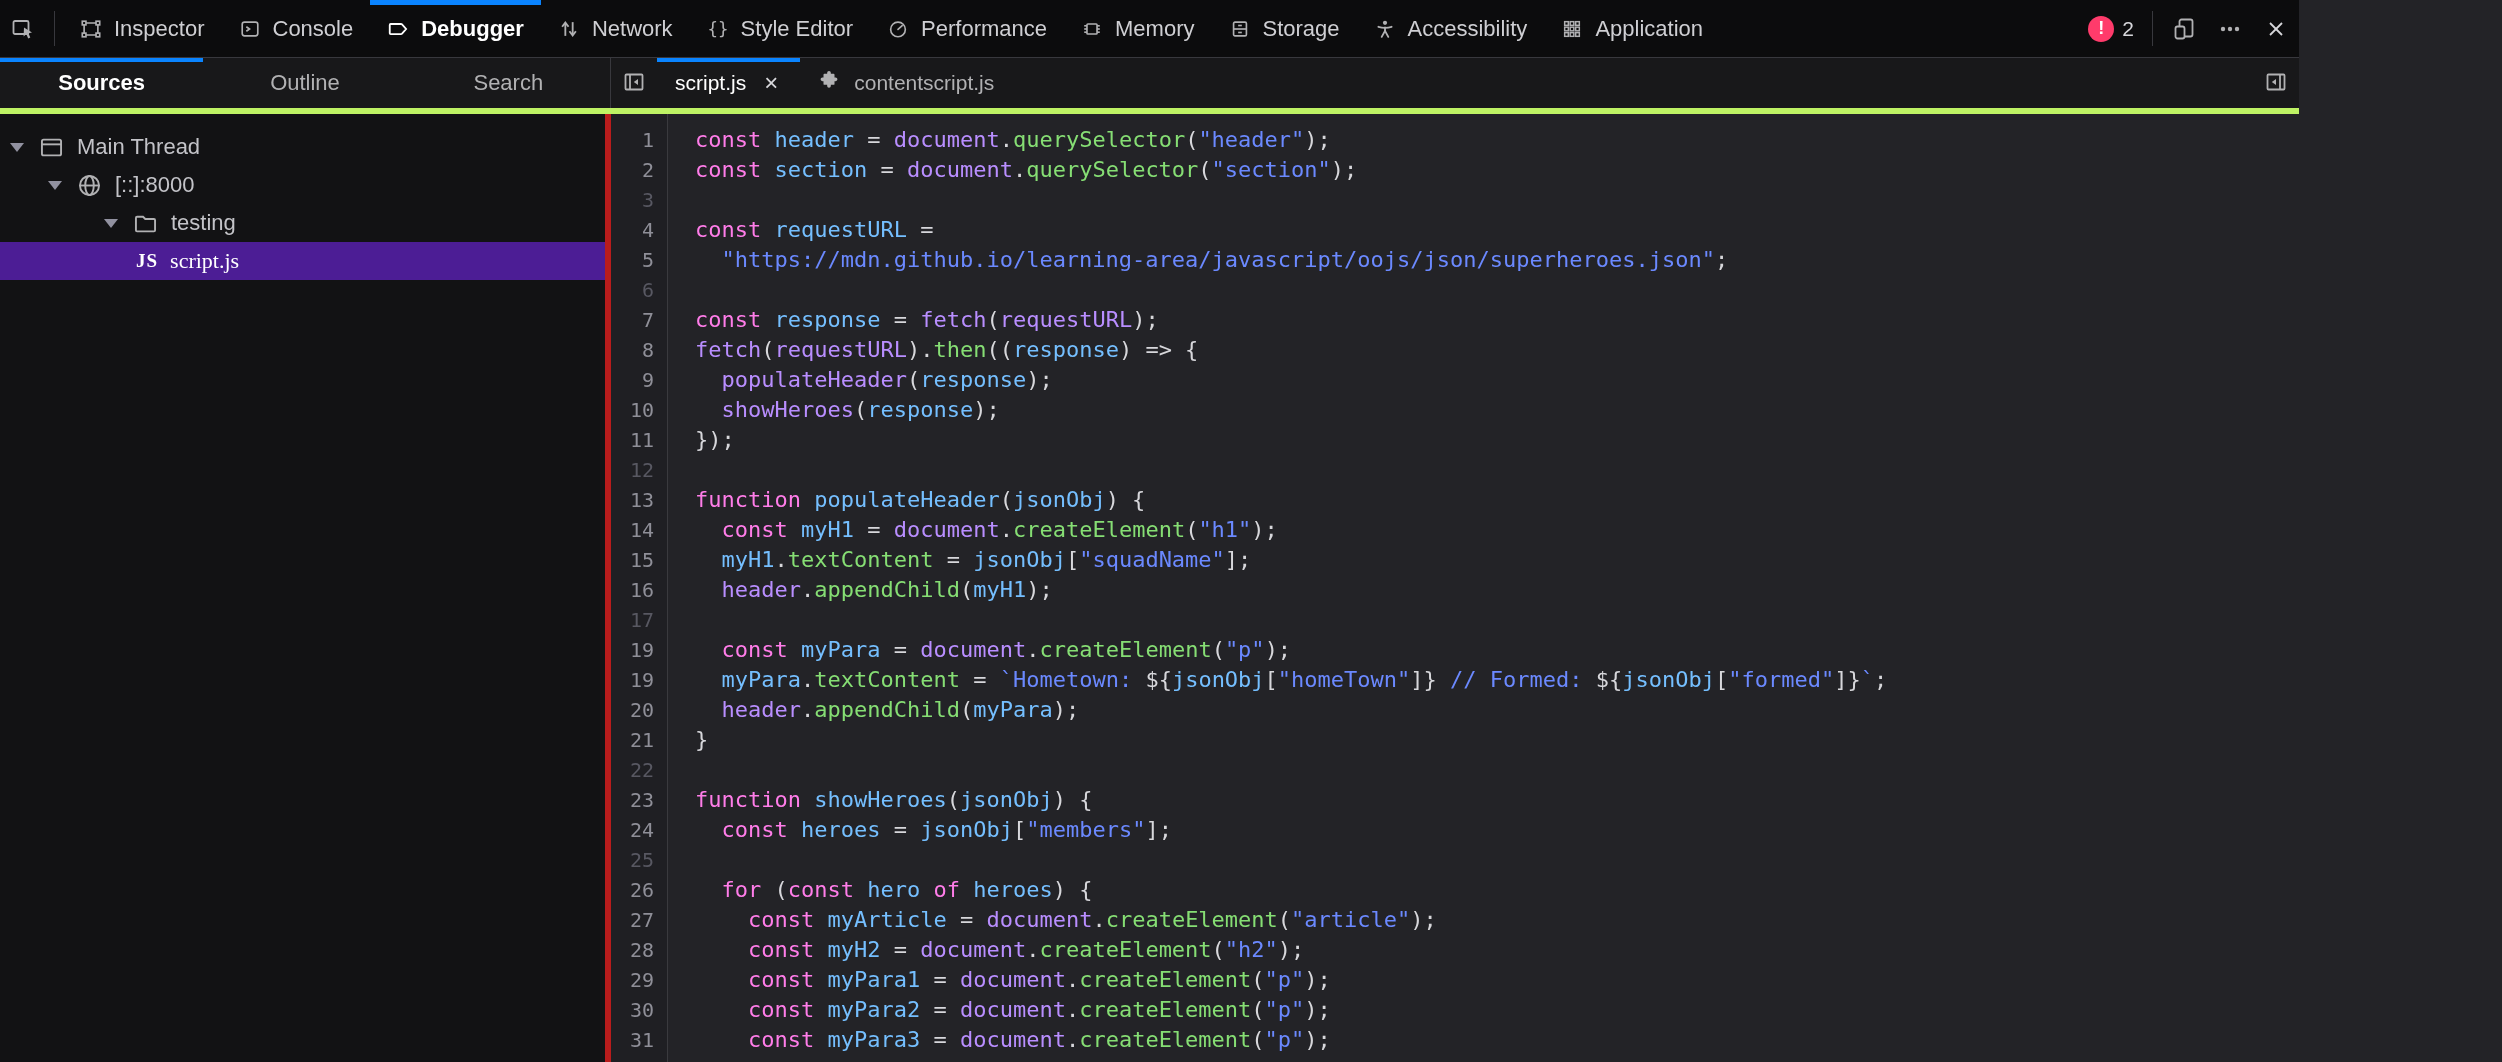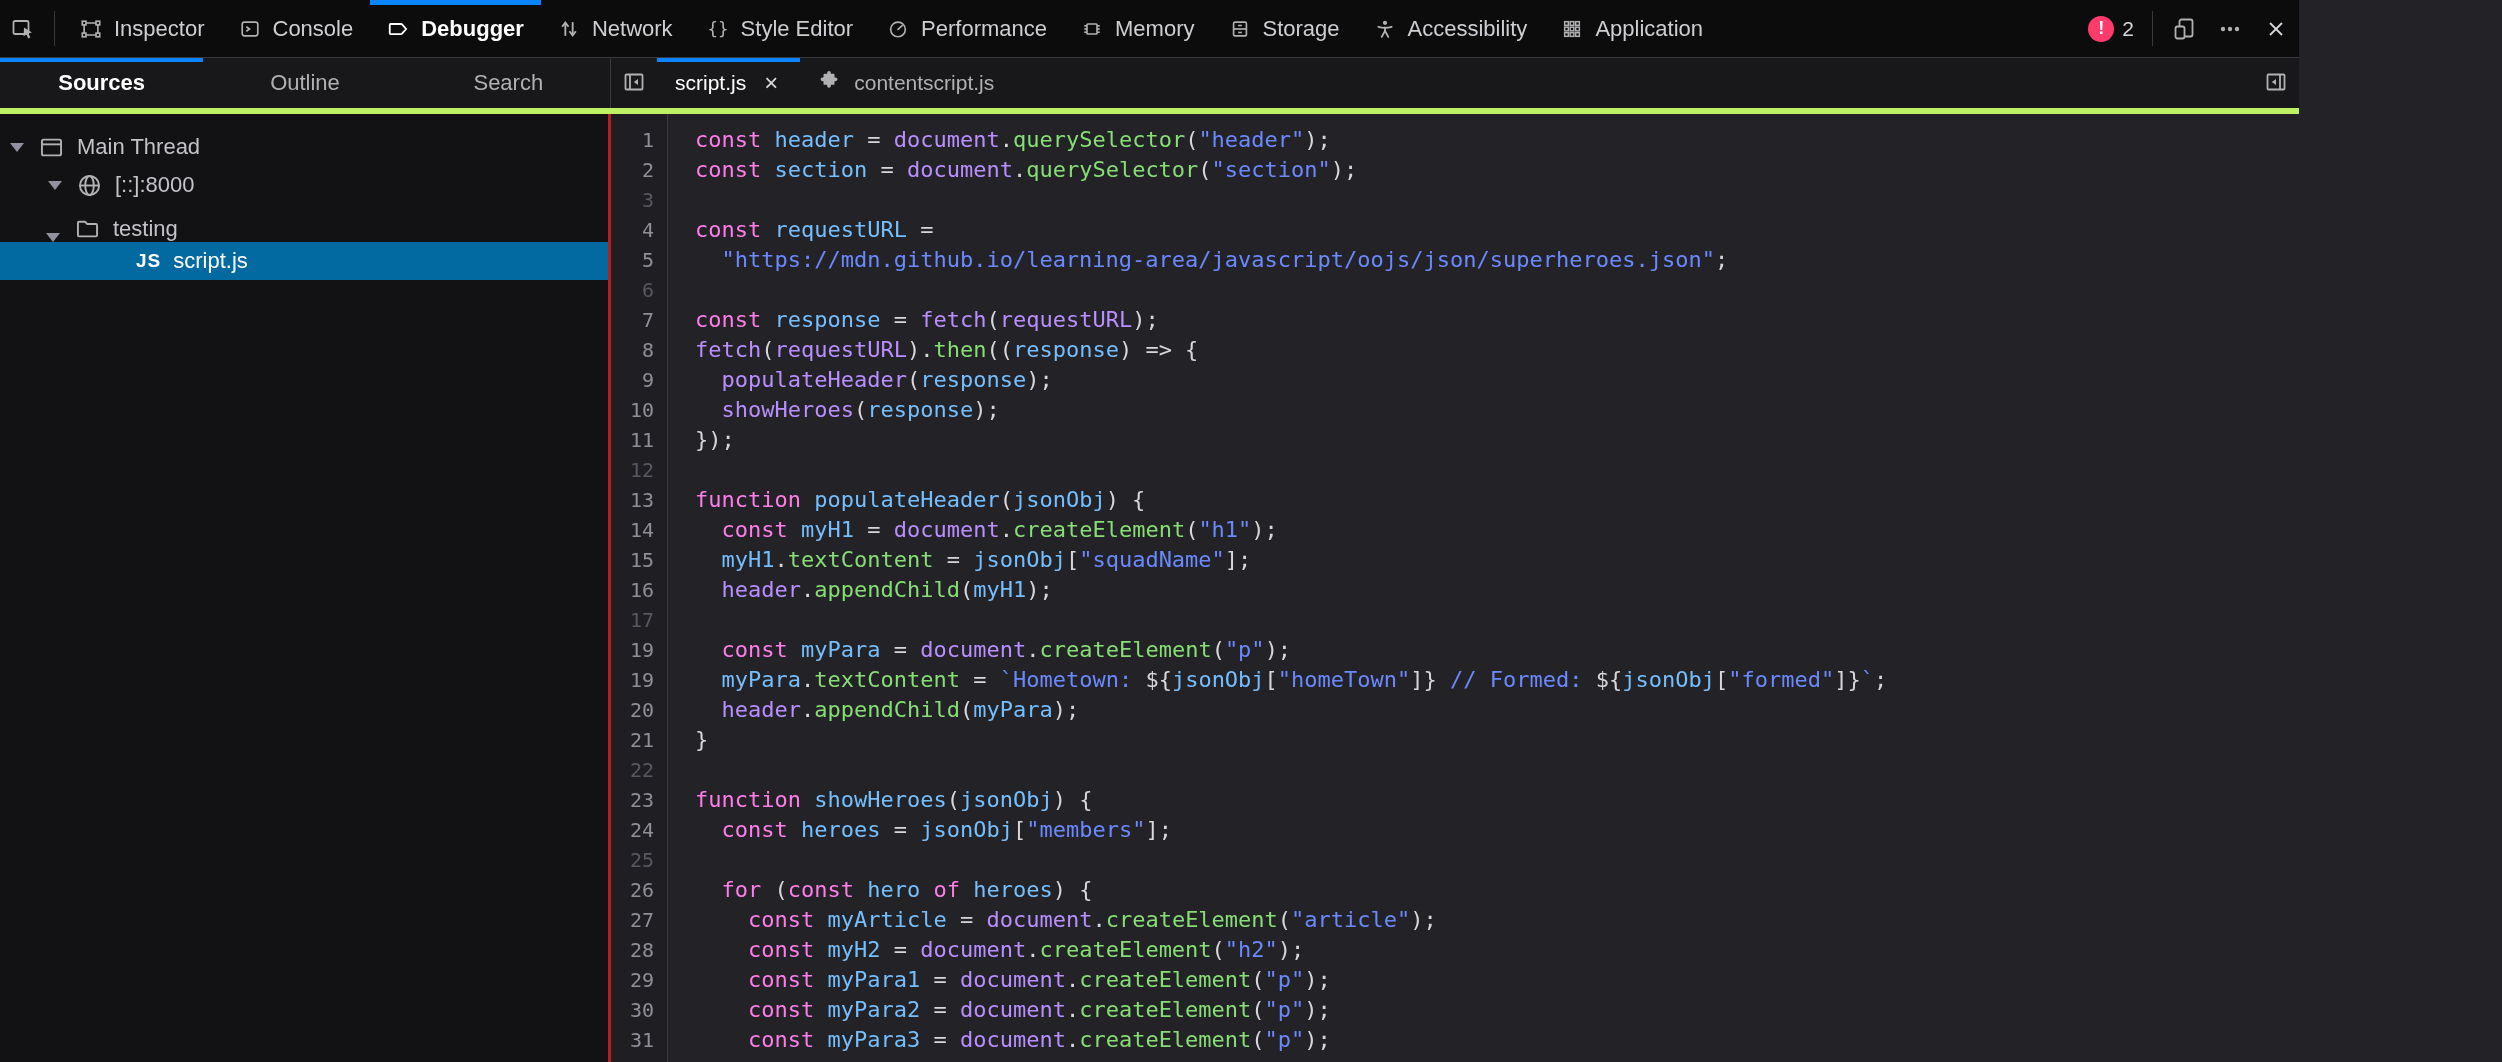--- a/index.html
+++ b/index.html
@@ -45,28 +45,28 @@
   .stab .slabel { font-size:21px; color:#b1b1b3; white-space:nowrap; }
   .stab.active .slabel { color:#ffffff; }
   .stab.active::before { content:""; position:absolute; top:0; left:0; right:0;
                          height:4px; background:#0a84ff; }
   .tab-close { color:#d7d7db; font-size:24px; line-height:1; padding:2px 4px;
                cursor:pointer; }
 
   
   .main { flex:1; display:flex; min-height:0; }
   .sidebar { width:611px; flex:0 0 611px; background:#121214;
-             border-right:3px solid #b91c1c; padding-top:14px; }
+             border-right:6px solid #b91c1c; padding-top:14px; }
   .trow { height:38px; display:flex; align-items:center; font-size:22px;
           color:#c3c3c8; cursor:pointer; white-space:nowrap; }
   .trow .caret { width:0; height:0; border-left:7px solid transparent;
                  border-right:7px solid transparent; border-top:9px solid #9191a0;
                  margin-right:14px; flex:0 0 auto; }
   .trow .ticon { margin-right:12px; display:flex; }
-  .trow.selected { background:#0369a1; color:#ffffff; }
+  .trow.selected { background:#4c1d95; color:#ffffff;font-family:Liberation Serif, serif; }
   .js-badge { font-size:19px; font-weight:700; color:#ffffff; letter-spacing:1px; }
 
   .editor { flex:1; min-width:0; overflow:hidden;
             background:linear-gradient(90deg,#1f1f23 0,#1f1f23 56px,
                         #3a3a3e 56px,#3a3a3e 57px,#232327 57px); }
   .code { padding-top:11px; font-family:"DejaVu Sans Mono", monospace;
           font-size:22px; line-height:30px; }
   .line { display:flex; height:30px; }
   .ln { flex:0 0 56px; width:56px; text-align:right; padding-right:13px;
         font-size:20px; color:#8f8f98; user-select:none; }
@@ -317,21 +317,21 @@
         <span class="ticon">
           <svg width="27" height="27" viewBox="0 0 24 24" fill="none" stroke="#b1b1b3" stroke-width="1.7">
             <circle cx="12" cy="12" r="8.5"></circle>
               <ellipse cx="12" cy="12" rx="3.8" ry="8.5"></ellipse>
               <line x1="3.5" y1="12" x2="20.5" y2="12"></line>
           </svg>
         </span>
         <span>[::]:8000</span>
       </div>
 
-      <div class="trow" style="padding-left:46px;align-items:flex-end;">
+      <div class="trow" style="padding-left:104px;">
         <span class="caret"></span>
         <span class="ticon">
           <svg width="27" height="27" viewBox="0 0 24 24" fill="none" stroke="#b1b1b3" stroke-width="1.7">
             <path d="M3.5,7 a1,1 0 0 1 1,-1 h5.3 l2,2 h7.7 a1,1 0 0 1 1,1 v9 a1,1 0 0 1 -1,1 H4.5 a1,1 0 0 1 -1,-1 z"></path>
           </svg>
         </span>
         <span>testing</span>
       </div>
 
       <div class="trow selected" style="padding-left:136px;">

